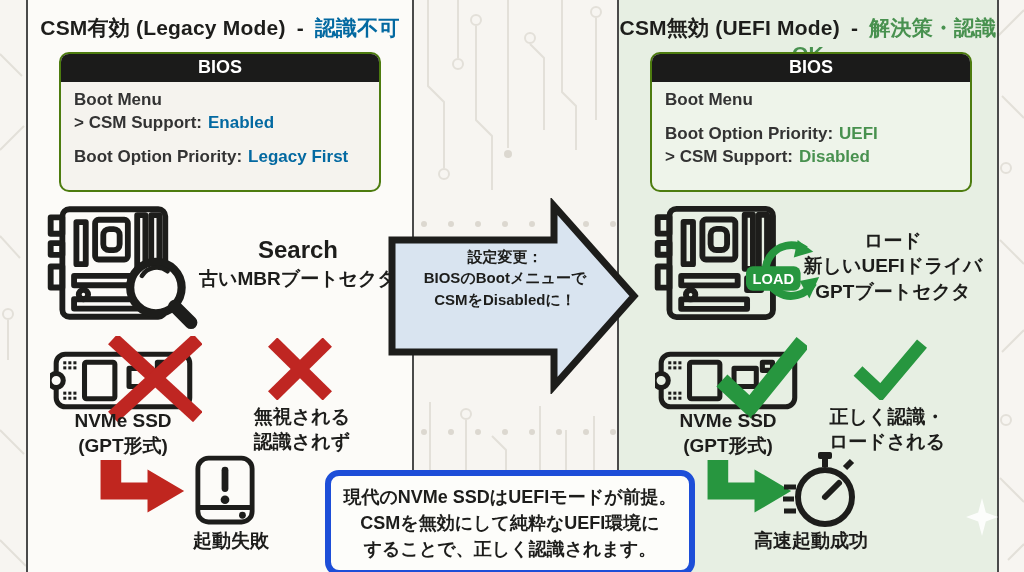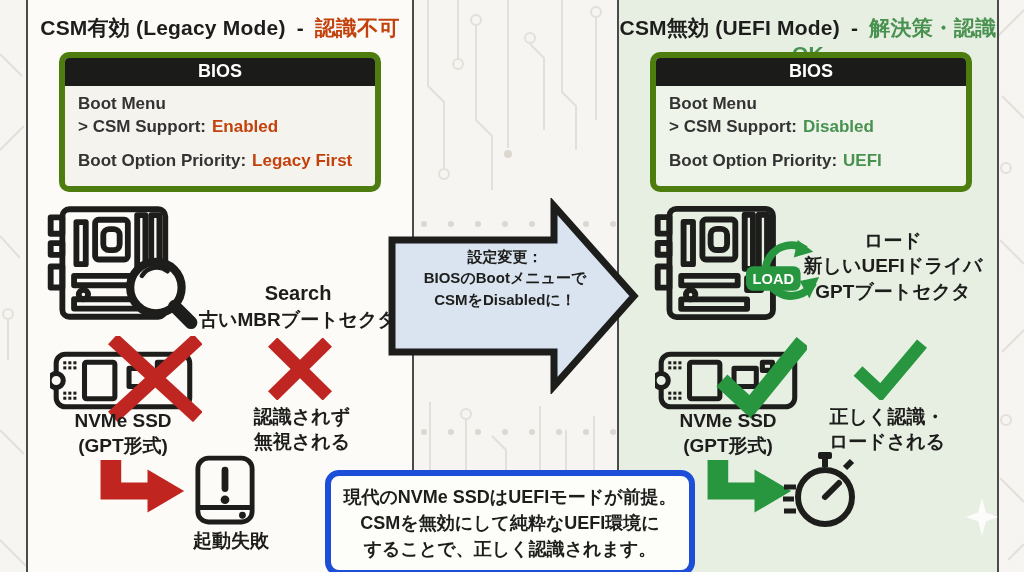--- a/index.html
+++ b/index.html
@@ -6,35 +6,35 @@
   .stage{position:relative;width:1024px;height:572px;overflow:hidden;
          font-family:"Liberation Sans","DejaVu Sans",sans-serif;color:#1d1d1b;}
   .bg{position:absolute;left:0;top:0;z-index:0;}
   .vline{position:absolute;top:0;width:2px;height:572px;background:#4a4a4a;z-index:2;}
   .panel{position:absolute;top:0;height:572px;z-index:1;}
   .panel.left{left:28px;width:384px;background:#fcfbf8;}
   .panel.right{left:619px;width:378px;background:#e7efe3;}
   .ptitle{position:absolute;left:0;top:14px;width:100%;margin:0;text-align:center;
           font-size:21px;font-weight:bold;letter-spacing:.2px;}
   .t-sep{margin:0 5px;}
-  .red{color:#c2410c;}
+  .red{color:#0369a1;}
   .green{color:#48914f;}
   .bios-box{position:absolute;left:31px;top:52px;width:322px;height:140px;background:#f5f3ee;
-            border:6px solid #4d7c0f;border-radius:10px;overflow:hidden;box-sizing:border-box;}
+            border:2px solid #4d7c0f;border-radius:10px;overflow:hidden;box-sizing:border-box;}
   .panel.right .bios-box{background:#eef4ea;}
   .bios-head{background:#1b1b1a;color:#fff;text-align:center;font-weight:bold;font-size:18px;
              padding:3px 0 4px;}
   .bios-body{padding:7px 13px;font-size:17px;font-weight:bold;color:#333;}
   .bios-body .bl{line-height:1.35;}
   .bios-body .gap{margin-top:11px;}
   .bios-body .val{margin-left:6px;text-align:right;}
   .icon{position:absolute;z-index:3;}
   .txt{position:absolute;text-align:center;font-weight:bold;line-height:1.34;z-index:3;}
   .search-txt{left:168px;top:234px;width:204px;font-size:19px;}
-  .search-txt .l1{font-size:20px;margin-top:46px;}
+  .search-txt .l1{font-size:24px;}
   .ssd-label{left:20px;top:408px;width:150px;font-size:19px;}
   .ignored-txt{left:184px;top:404px;width:180px;font-size:19px;}
   .fail-txt{left:128px;top:528px;width:150px;font-size:19px;text-align:center;}
   .load-txt{left:178px;top:228px;width:192px;font-size:19px;}
   .recog-txt{left:178px;top:404px;width:180px;font-size:19px;}
   .success-txt{left:116px;top:528px;width:152px;font-size:19px;}
   .big-arrow{position:absolute;left:388px;top:198px;z-index:4;}
   .arrow-txt{position:absolute;left:384px;top:246px;width:242px;text-align:center;
              font-size:15px;font-weight:bold;line-height:1.42;z-index:5;}
   .note-box{position:absolute;left:325px;top:470px;width:370px;box-sizing:border-box;
@@ -195,22 +195,22 @@
     </div>
 
     <svg class="icon" style="left:239px;top:338px" width="66" height="62" viewBox="0 0 70 65">
       <g stroke="#bf2622" stroke-width="14">
         <line x1="6" y1="4" x2="64" y2="61"></line>
           <line x1="64" y1="4" x2="6" y2="61"></line>
       </g>
     </svg>
 
     <div class="txt ignored-txt">
+      <div>無視される</div>
       <div>認識されず</div>
-      <div>無視される</div>
     </div>
 
     <svg class="icon" style="left:64px;top:460px" width="96" height="62" viewBox="0 0 100 66">
       <polygon points="8,0 30,0 30,24 58,24 58,10 97,33 58,56 58,42 8,42" fill="#c0261f"></polygon>
     </svg>
 
     <svg class="icon" style="left:166px;top:454px" width="62" height="76" viewBox="0 0 64 78">
       <rect x="4" y="4" width="56" height="66" rx="11" fill="none" stroke="#1d1d1b" stroke-width="5"></rect>
       <line x1="4" y1="55" x2="60" y2="55" stroke="#1d1d1b" stroke-width="5"></line>
       <circle cx="50" cy="63" r="3.5" fill="#1d1d1b"></circle>
@@ -225,25 +225,25 @@
     <h2 class="ptitle">
       <span>CSM無効 (UEFI Mode)</span>
       <span class="t-sep">-</span>
       <span class="green">解決策・認識OK</span>
     </h2>
 
     <div class="bios-box">
       <div class="bios-head">BIOS</div>
       <div class="bios-body">
         <div class="bl">Boot Menu</div>
+        <div class="bl gap">
+          <span>Boot Option Priority:</span><span class="val green">UEFI</span>
+        </div>
         <div class="bl">
           <span>&gt; CSM Support:</span><span class="val green">Disabled</span>
-        </div>
-        <div class="bl gap">
-          <span>Boot Option Priority:</span><span class="val green">UEFI</span>
         </div>
       </div>
     </div>
 
     <svg class="icon" style="left:34px;top:203px" width="127" height="127" viewBox="0 0 108 108">
       <g fill="none" stroke="#1d1d1b" stroke-width="5" stroke-linejoin="round">
         <rect x="14" y="5" width="88" height="92" rx="6"></rect>
         <rect x="4" y="12" width="10" height="14"></rect>
           <rect x="4" y="34" width="10" height="10"></rect>
           <rect x="4" y="54" width="10" height="18"></rect>
@@ -320,20 +320,21 @@
       <rect x="35" y="2" width="14" height="7" rx="2" fill="#1d1d1b"></rect>
       <line x1="42" y1="9" x2="42" y2="17" stroke="#1d1d1b" stroke-width="6"></line>
       <line x1="62" y1="18" x2="69" y2="11" stroke="#1d1d1b" stroke-width="6"></line>
       <circle cx="42" cy="47" r="27" fill="none" stroke="#1d1d1b" stroke-width="6"></circle>
       <line x1="42" y1="47" x2="56" y2="33" stroke="#1d1d1b" stroke-width="6" stroke-linecap="round"></line>
       <line x1="1" y1="37" x2="13" y2="37" stroke="#1d1d1b" stroke-width="5"></line>
       <line x1="-1" y1="49" x2="11" y2="49" stroke="#1d1d1b" stroke-width="5"></line>
       <line x1="1" y1="61" x2="13" y2="61" stroke="#1d1d1b" stroke-width="5"></line>
     </svg>
 
+    <div class="txt success-txt">高速起動成功</div>
   </section>
 
   <svg class="big-arrow" width="252" height="196" viewBox="0 0 252 196">
     <polygon points="4,42 166,42 166,8 246,98 166,188 166,154 4,154" fill="#d9e4f0" stroke="#1d1d1b" stroke-width="7"></polygon>
   </svg>
 
   <div class="arrow-txt">
     <div>設定変更：</div>
     <div>BIOSのBootメニューで</div>
     <div>CSMをDisabledに！</div>

